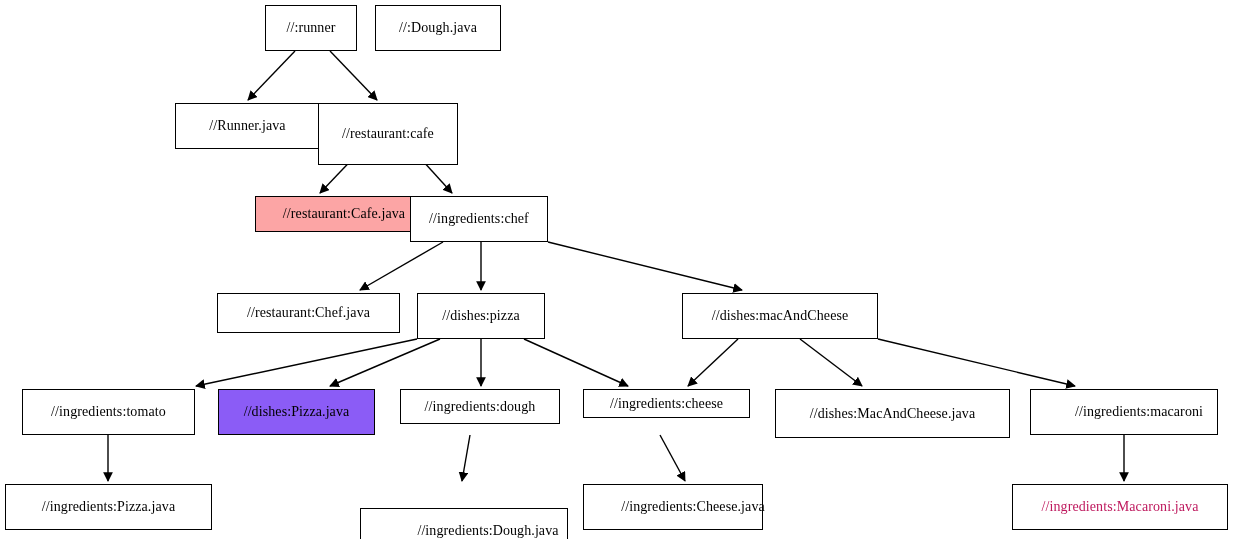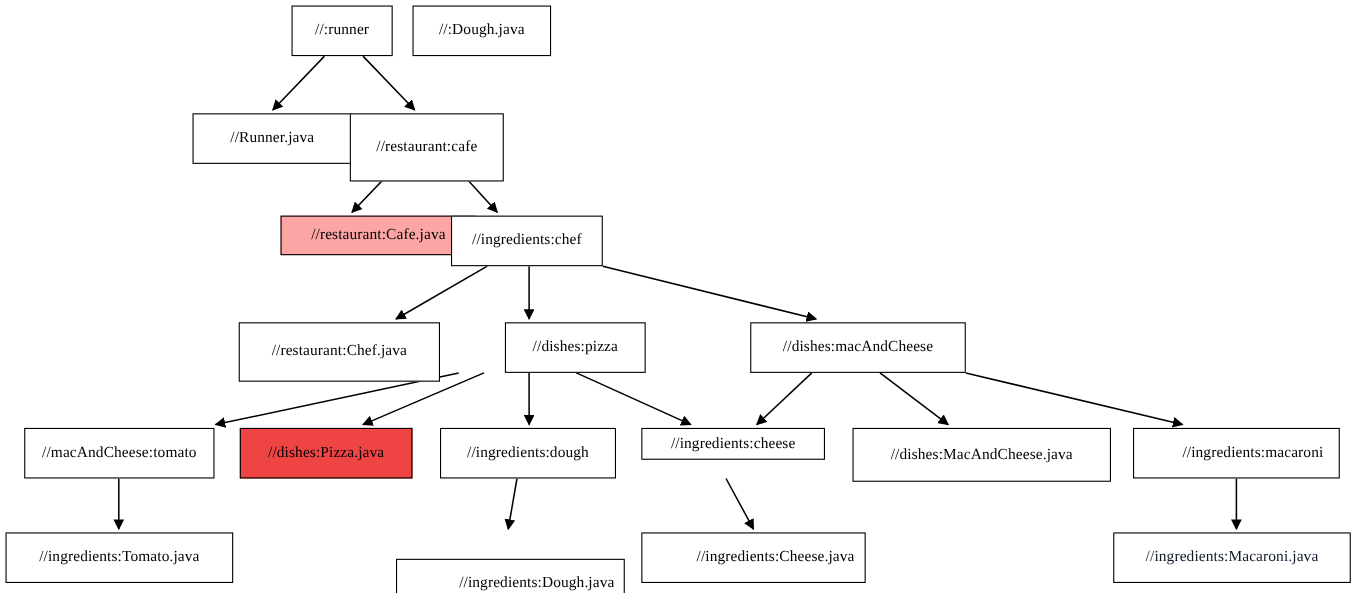--- a/index.html
+++ b/index.html
@@ -90,54 +90,54 @@
       </div>
       <div class="node-box" style="left: 318px; top: 103px; width: 140px; height: 62px; border-color: rgb(0, 0, 0); background: rgb(255, 255, 255); color: rgb(0, 0, 0);">
         <span class="node-label">//restaurant:cafe</span>
       </div>
       <div class="node-box" style="left: 208px; top: 196px; width: 178px; height: 36px; border-color: rgb(0, 0, 0); background: #fca5a5; color: rgb(0, 0, 0); margin-left: 47px;">
         <span class="node-label">//restaurant:Cafe.java</span>
       </div>
       <div class="node-box" style="left: 410px; top: 196px; width: 138px; height: 46px; border-color: rgb(0, 0, 0); background: rgb(255, 255, 255); color: rgb(0, 0, 0);">
         <span class="node-label">//ingredients:chef</span>
       </div>
-      <div class="node-box" style="left: 217px; top: 293px; width: 183px; height: 54px; border-color: rgb(0, 0, 0); background: rgb(255, 255, 255); color: rgb(0, 0, 0);">
+      <div class="node-box" style="left: 217px; top: 293px; width: 183px; height: 40px; border-color: rgb(0, 0, 0); background: rgb(255, 255, 255); color: rgb(0, 0, 0);">
         <span class="node-label">//restaurant:Chef.java</span>
       </div>
-      <div class="node-box" style="left: 417px; top: 293px; width: 128px; height: 46px; border-color: rgb(0, 0, 0); background: rgb(255, 255, 255); color: rgb(0, 0, 0); margin-left: 42px;">
+      <div class="node-box" style="left: 417px; top: 293px; width: 128px; height: 46px; border-color: rgb(0, 0, 0); background: rgb(255, 255, 255); color: rgb(0, 0, 0);">
         <span class="node-label">//dishes:pizza</span>
       </div>
       <div class="node-box" style="left: 682px; top: 293px; width: 196px; height: 46px; border-color: rgb(0, 0, 0); background: rgb(255, 255, 255); color: rgb(0, 0, 0);">
         <span class="node-label">//dishes:macAndCheese</span>
       </div>
       <div class="node-box" style="left: 22px; top: 389px; width: 173px; height: 46px; border-color: rgb(0, 0, 0); background: rgb(255, 255, 255); color: rgb(0, 0, 0);">
-        <span class="node-label">//macAndCheese:tomato</span>
+        <span class="node-label">//ingredients:tomato</span>
       </div>
-      <div class="node-box" style="left: 218px; top: 389px; width: 157px; height: 46px; border-color: rgb(0, 0, 0); background: #ef4444; color: rgb(0, 0, 0); text-align: right;">
+      <div class="node-box" style="left: 218px; top: 389px; width: 157px; height: 46px; border-color: rgb(0, 0, 0); background: #8b5cf6; color: rgb(0, 0, 0); text-align: right;">
         <span class="node-label">//dishes:Pizza.java</span>
       </div>
-      <div class="node-box" style="left: 400px; top: 389px; width: 160px; height: 46px; border-color: rgb(0, 0, 0); background: rgb(255, 255, 255); color: rgb(0, 0, 0);">
+      <div class="node-box" style="left: 400px; top: 389px; width: 160px; height: 35px; border-color: rgb(0, 0, 0); background: rgb(255, 255, 255); color: rgb(0, 0, 0);">
         <span class="node-label">//ingredients:dough</span>
       </div>
       <div class="node-box" style="left: 583px; top: 389px; width: 167px; height: 29px; border-color: rgb(0, 0, 0); background: rgb(255, 255, 255); color: rgb(0, 0, 0);">
         <span class="node-label">//ingredients:cheese</span>
       </div>
       <div class="node-box" style="left: 775px; top: 389px; width: 235px; height: 49px; border-color: rgb(0, 0, 0); background: rgb(255, 255, 255); color: rgb(0, 0, 0);">
         <span class="node-label">//dishes:MacAndCheese.java</span>
       </div>
       <div class="node-box" style="left: 1030px; top: 389px; width: 188px; height: 46px; border-color: rgb(0, 0, 0); background: rgb(255, 255, 255); color: rgb(0, 0, 0); padding-left: 30px;">
         <span class="node-label">//ingredients:macaroni</span>
       </div>
       <div class="node-box" style="left: 5px; top: 484px; width: 207px; height: 46px; border-color: rgb(0, 0, 0); background: rgb(255, 255, 255); color: rgb(0, 0, 0);">
-        <span class="node-label">//ingredients:Tomato.java</span>
+        <span class="node-label">//ingredients:Pizza.java</span>
       </div>
       <div class="node-box" style="left: 360px; top: 508px; width: 208px; height: 46px; border-color: rgb(0, 0, 0); background: rgb(255, 255, 255); color: rgb(0, 0, 0); padding-left: 48px;">
         <span class="node-label">//ingredients:Dough.java</span>
       </div>
-      <div class="node-box" style="left: 583px; top: 484px; width: 204px; height: 46px; border-color: rgb(0, 0, 0); background: rgb(255, 255, 255); color: rgb(0, 0, 0); padding-left: 40px;">
+      <div class="node-box" style="left: 583px; top: 484px; width: 180px; height: 46px; border-color: rgb(0, 0, 0); background: rgb(255, 255, 255); color: rgb(0, 0, 0); padding-left: 40px;">
         <span class="node-label">//ingredients:Cheese.java</span>
       </div>
-      <div class="node-box" style="left: 1012px; top: 484px; width: 216px; height: 46px; border-color: rgb(0, 0, 0); background: rgb(255, 255, 255); color: #0f172a;">
+      <div class="node-box" style="left: 1012px; top: 484px; width: 216px; height: 46px; border-color: rgb(0, 0, 0); background: rgb(255, 255, 255); color: #be185d;">
         <span class="node-label">//ingredients:Macaroni.java</span>
       </div>
     </div>
 
 </div>
 
 </body></html>

